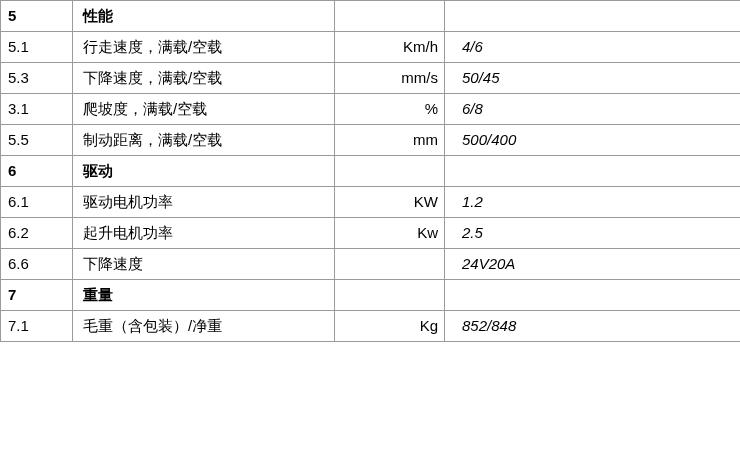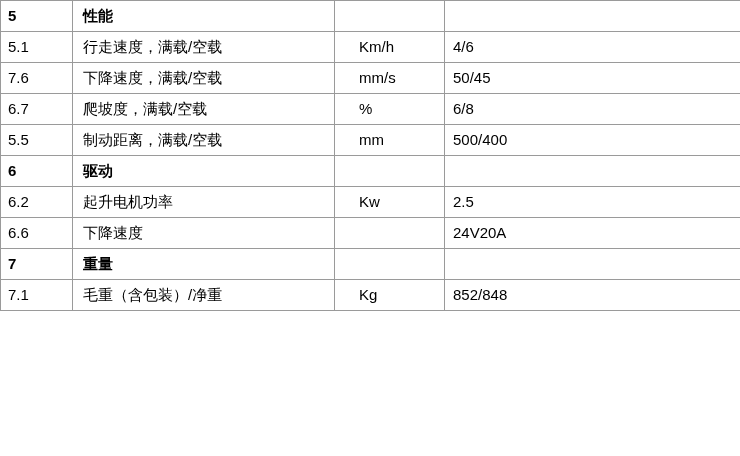--- a/index.html
+++ b/index.html
@@ -37,23 +37,25 @@
     font-weight: bold;
   }
   .spec-table td.num {
     padding-left: 7px;
   }
   .spec-table td.name {
     padding-left: 10px;
   }
   .spec-table td.unit {
     padding-left: 24px;
+    text-align: right;
   }
   .spec-table td.value {
-    padding-left: 8px;
+    padding-left: 17px;
+    font-style: italic;
   }
 </style>
 </head>
 <body>
 
 <table class="spec-table">
   <colgroup>
     <col class="c-num">
     <col class="c-name">
     <col class="c-unit">
@@ -66,42 +68,48 @@
         <td class="unit"></td>
         <td class="value"></td>
       </tr>
       <tr>
         <td class="num">5.1</td>
         <td class="name">行走速度，满载/空载</td>
         <td class="unit">Km/h</td>
         <td class="value">4/6</td>
       </tr>
       <tr>
-        <td class="num">7.6</td>
+        <td class="num">5.3</td>
         <td class="name">下降速度，满载/空载</td>
         <td class="unit">mm/s</td>
         <td class="value">50/45</td>
       </tr>
       <tr>
-        <td class="num">6.7</td>
+        <td class="num">3.1</td>
         <td class="name">爬坡度，满载/空载</td>
         <td class="unit">%</td>
         <td class="value">6/8</td>
       </tr>
       <tr>
         <td class="num">5.5</td>
         <td class="name">制动距离，满载/空载</td>
         <td class="unit">mm</td>
         <td class="value">500/400</td>
       </tr>
       <tr class="section">
         <td class="num">6</td>
         <td class="name">驱动</td>
         <td class="unit"></td>
         <td class="value"></td>
+      </tr>
+      <tr>
+        <td class="num">6.1</td>
+        <td class="name">驱动电机功率</td>
+        <td class="unit">KW</td>
+        <td class="value">1.2</td>
       </tr>
       <tr>
         <td class="num">6.2</td>
         <td class="name">起升电机功率</td>
         <td class="unit">Kw</td>
         <td class="value">2.5</td>
       </tr>
       <tr>
         <td class="num">6.6</td>
         <td class="name">下降速度</td>

